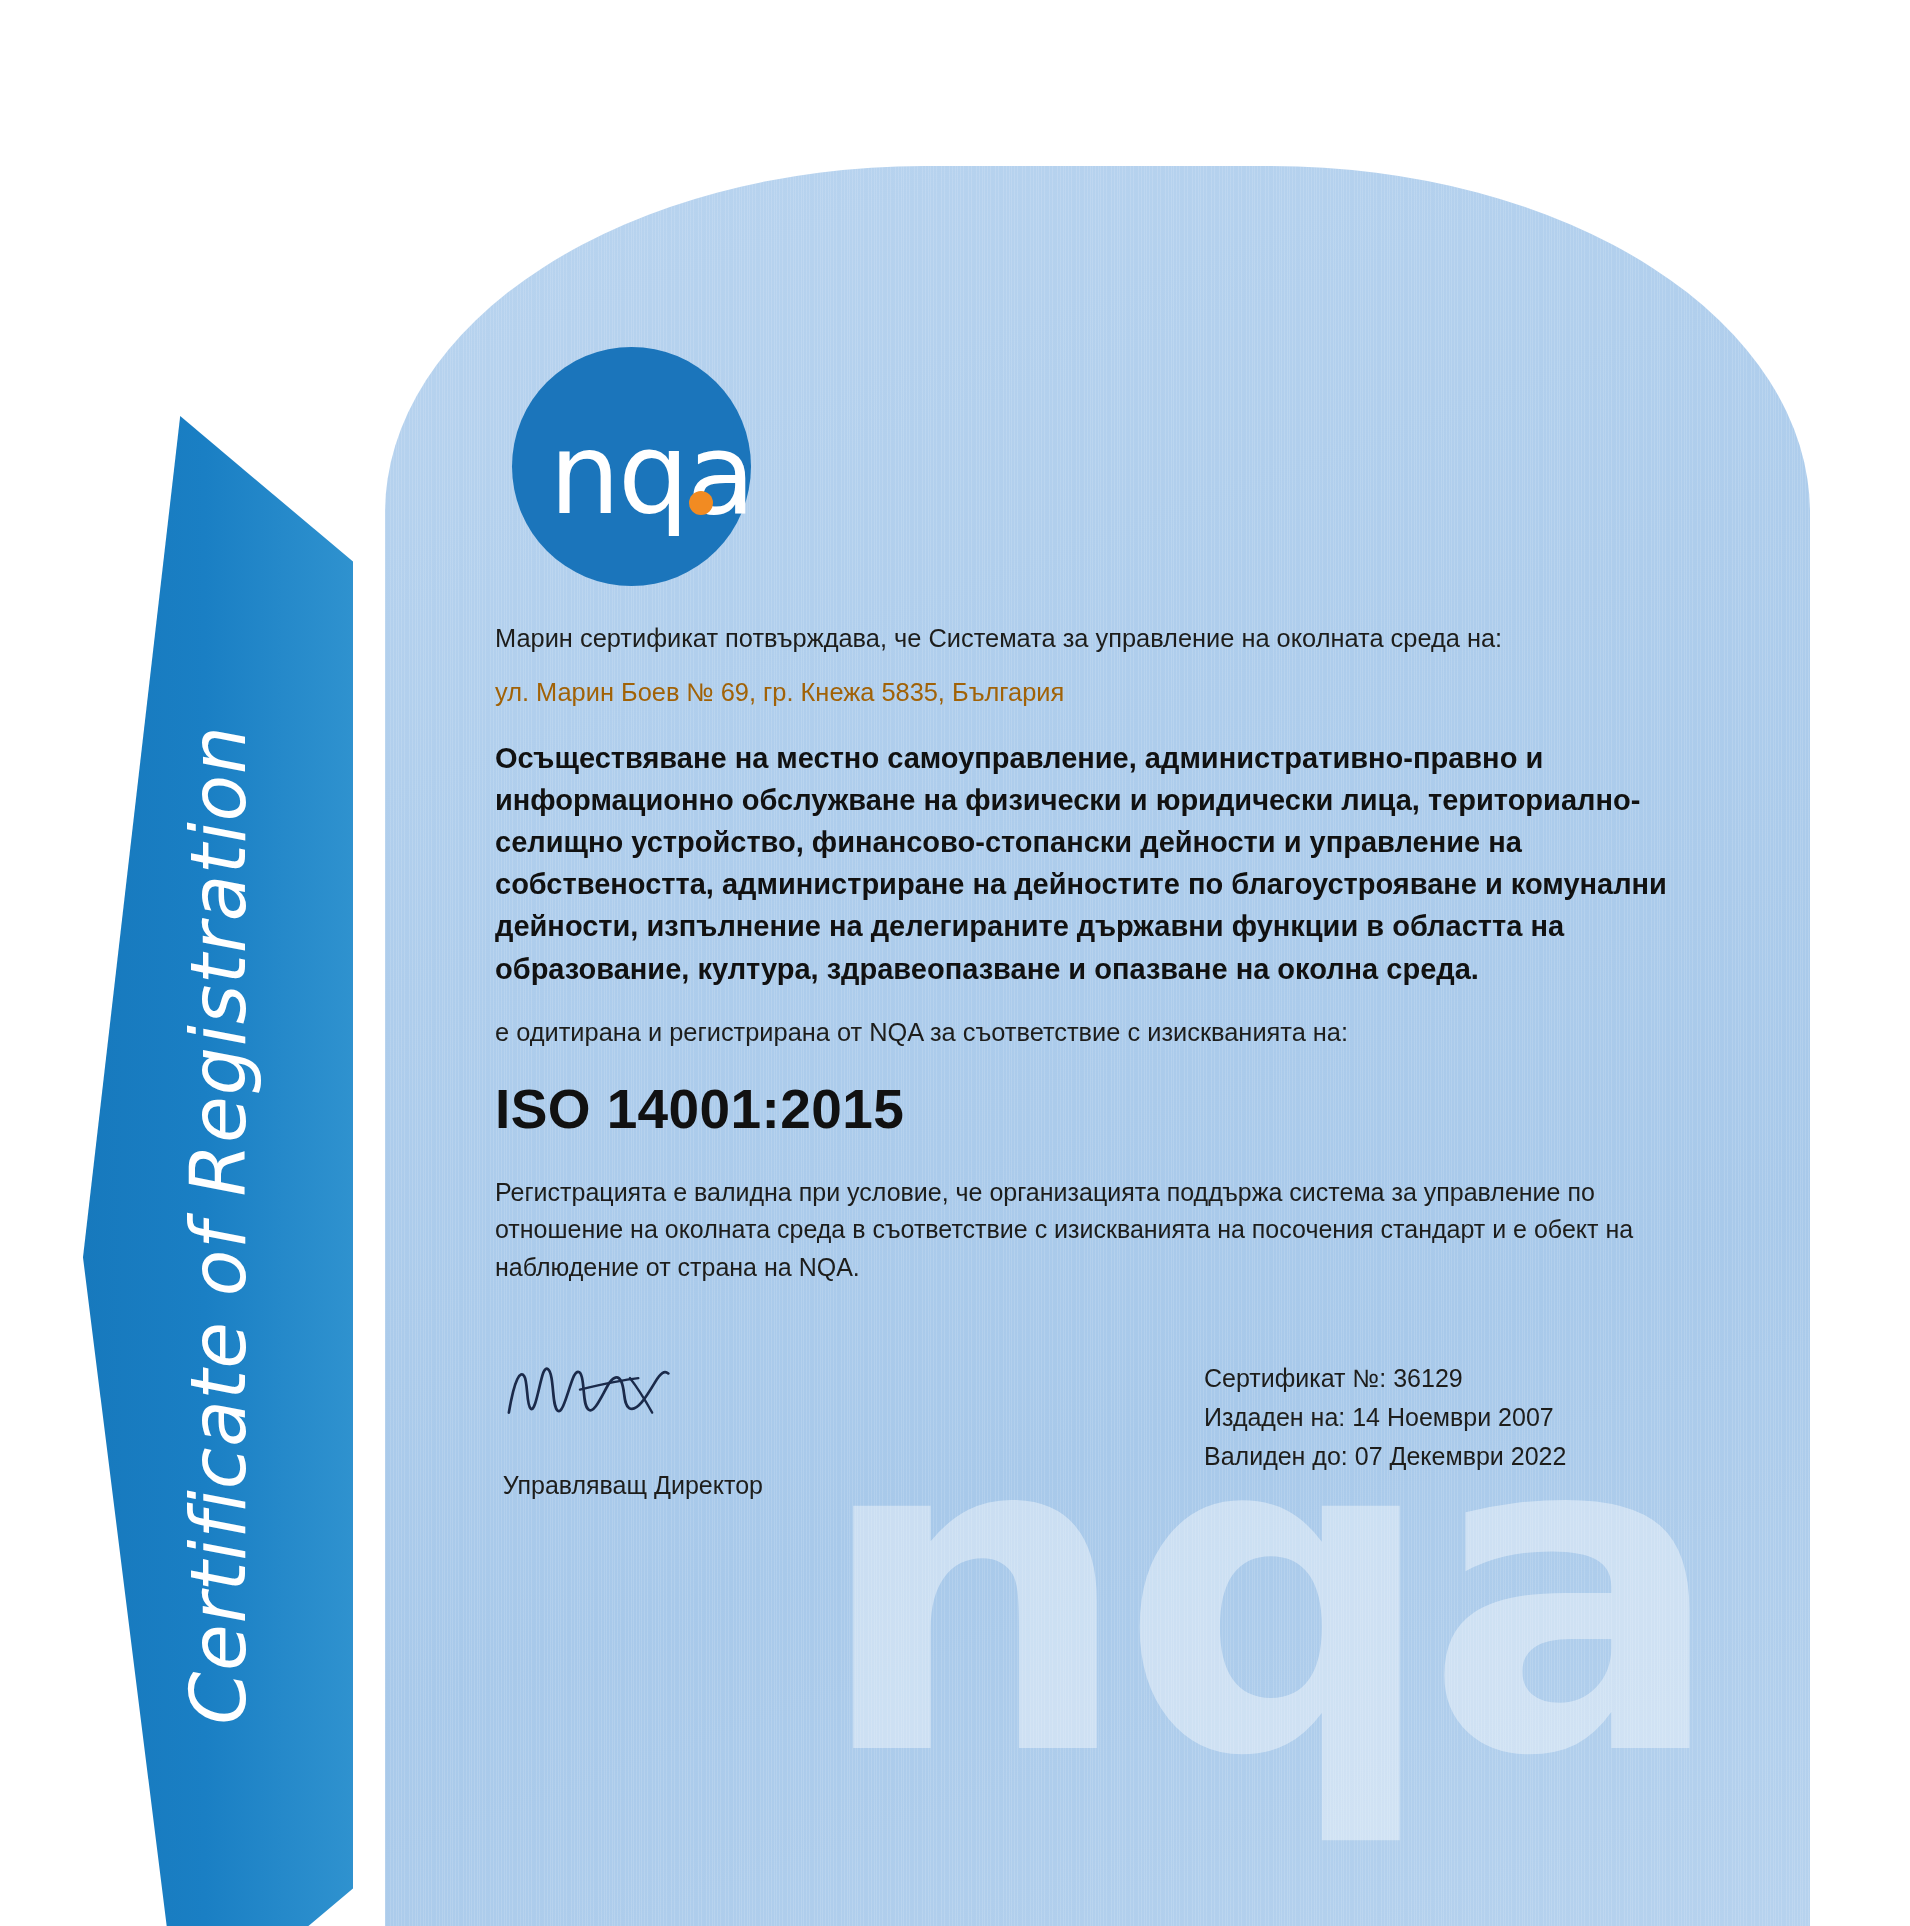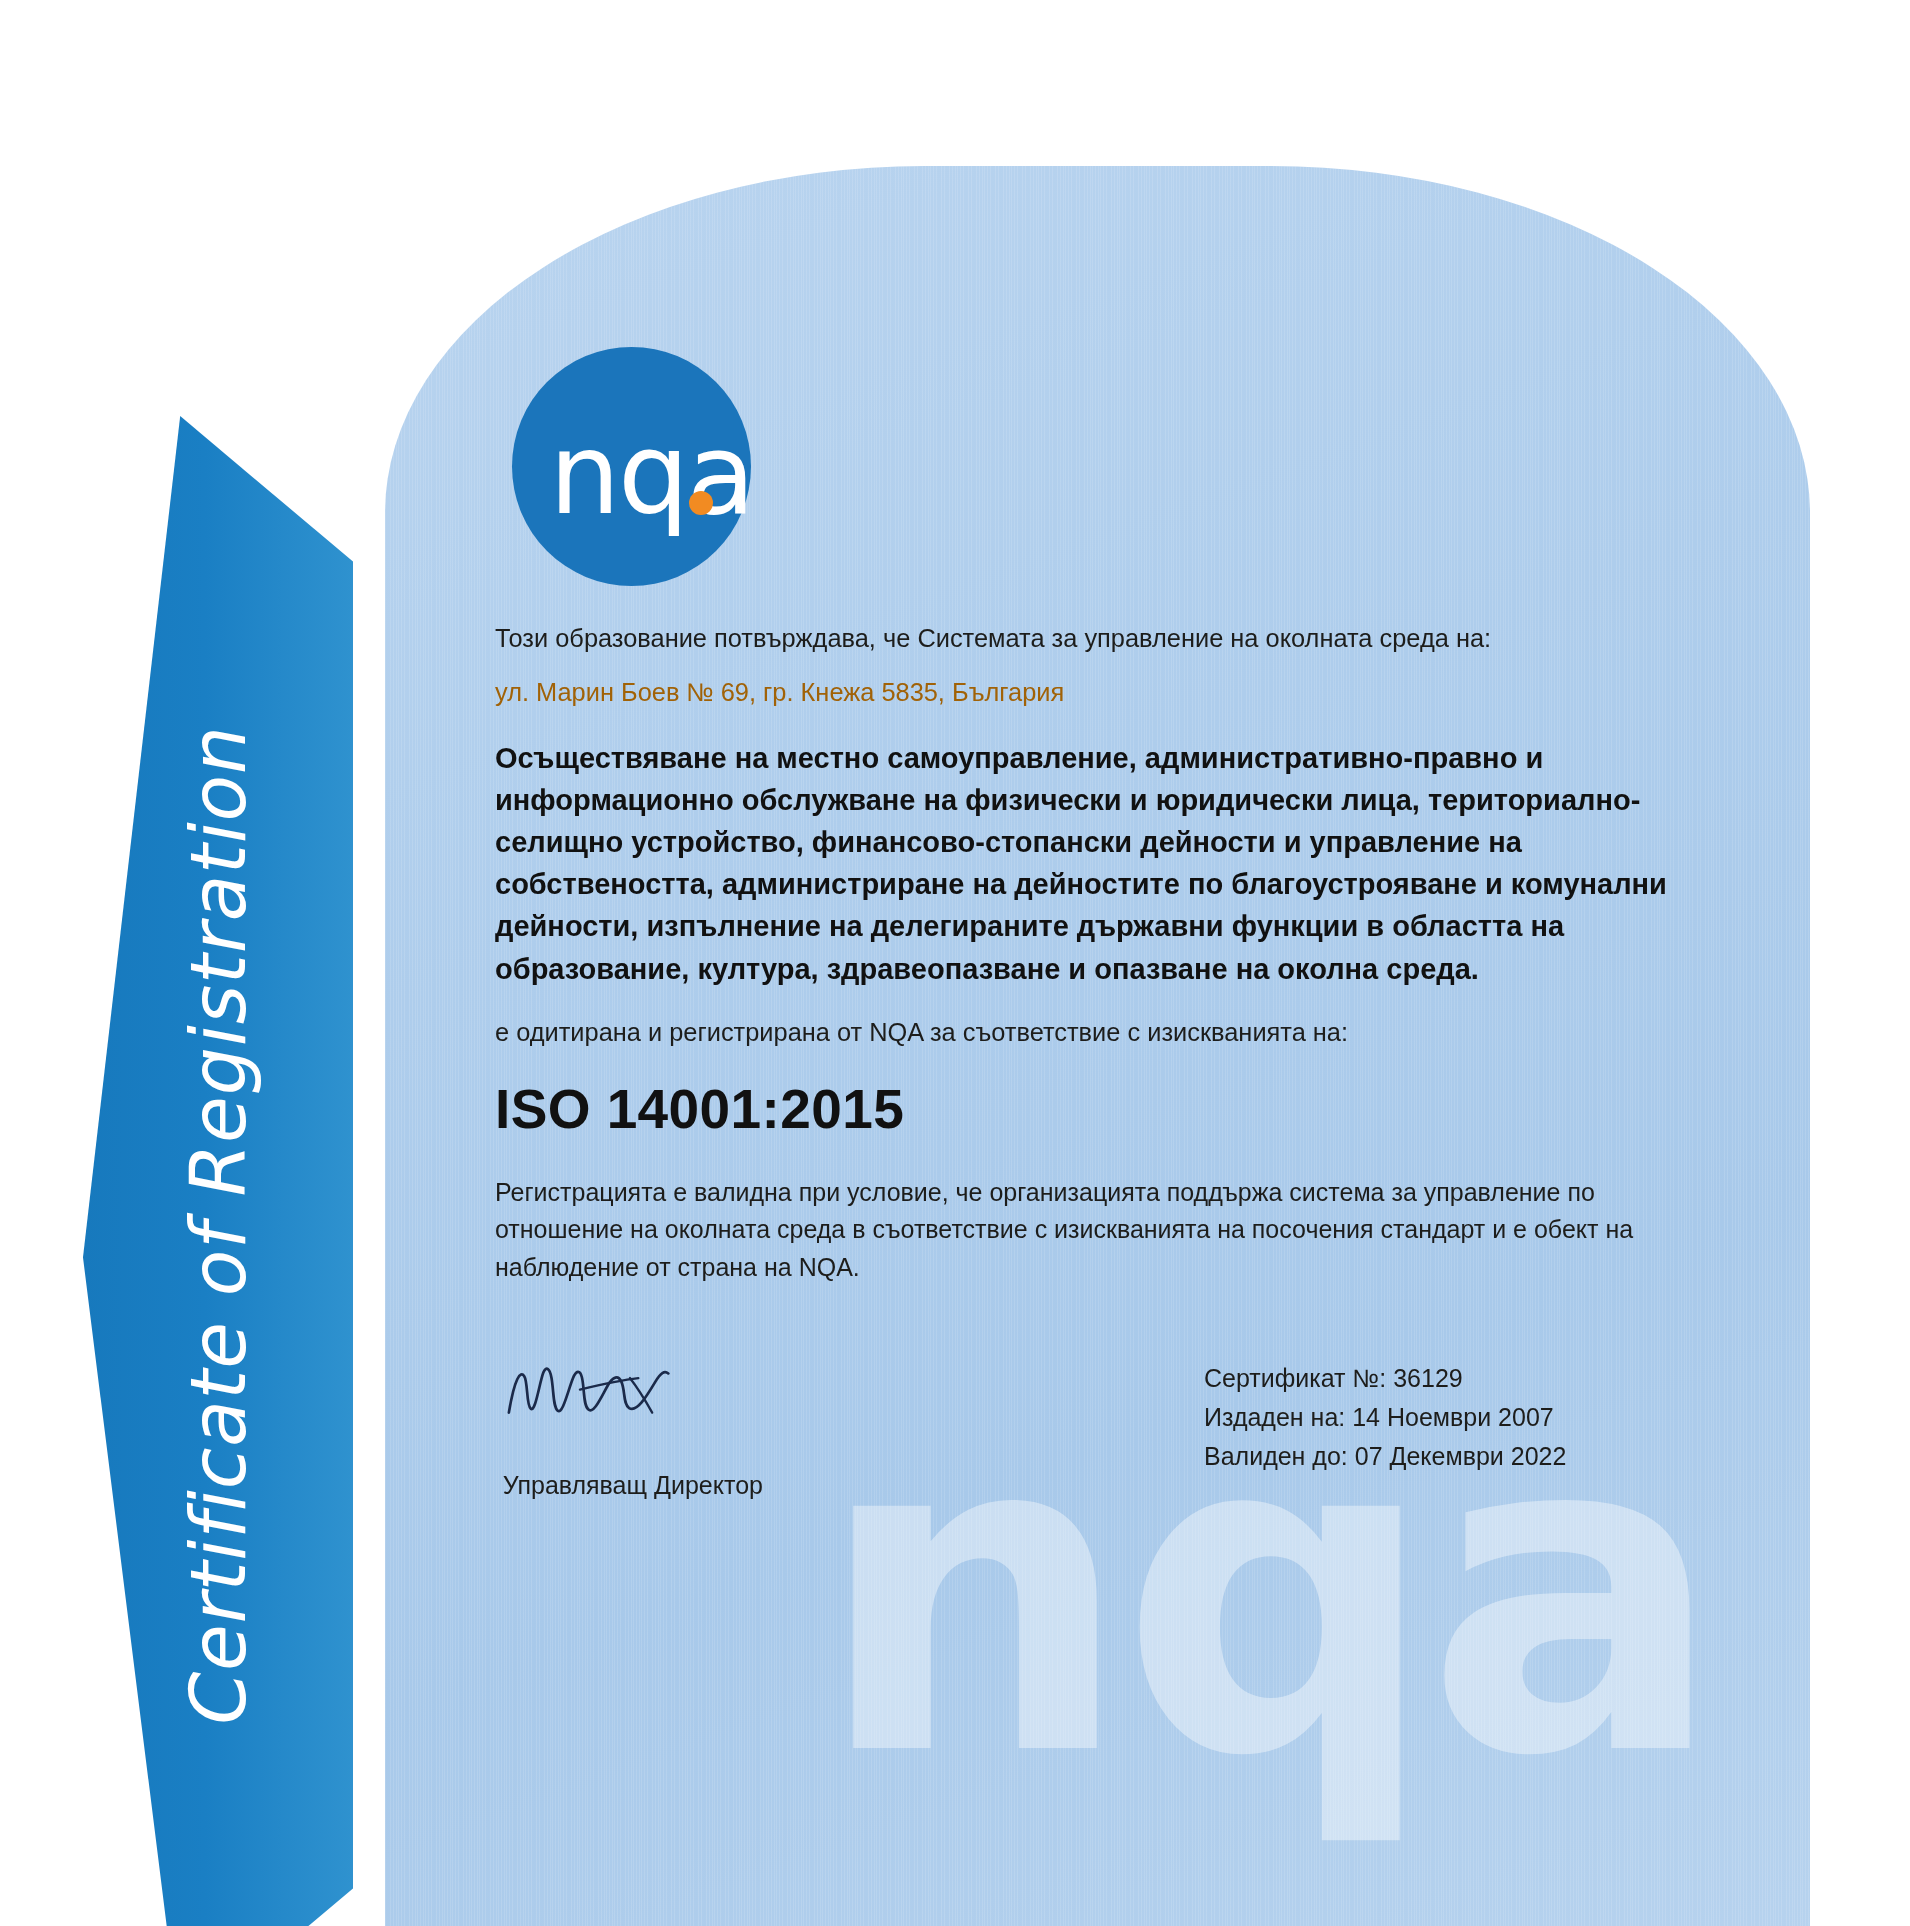--- a/index.html
+++ b/index.html
@@ -220,21 +220,21 @@
   </div>
 
   <div class="content">
 
     <div class="logo">
       <div class="logo-circle"></div>
       <div class="logo-text">nqa</div>
       <div class="logo-dot"></div>
     </div>
 
-    <div class="intro-line">Този образование потвърждава, че Системата за управление на околната среда на:</div>
+    <div class="intro-line">Марин сертификат потвърждава, че Системата за управление на околната среда на:</div>
 
 
     <div class="org-address">ул. Марин Боев № 69, гр. Кнежа 5835, България</div>
 
 
     <div class="scope-text">Осъществяване на местно самоуправление, административно-правно и информационно обслужване на физически и юридически лица, териториално-селищно устройство, финансово-стопански дейности и управление на собствеността, администриране на дейностите по благоустрояване и комунални дейности, изпълнение на делегираните държавни функции в областта на образование, култура, здравеопазване и опазване на околна среда.</div>
 
     <div class="audited-line">е одитирана и регистрирана от NQA за съответствие с изискванията на:</div>
 
     <div class="standard">ISO 14001:2015</div>

